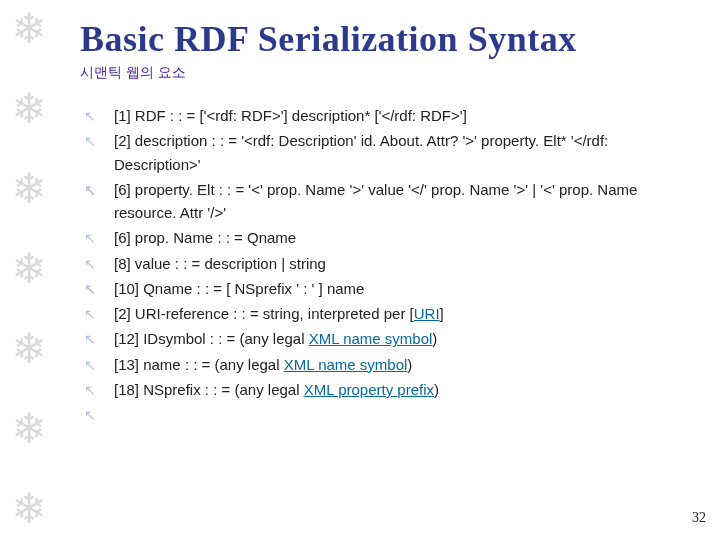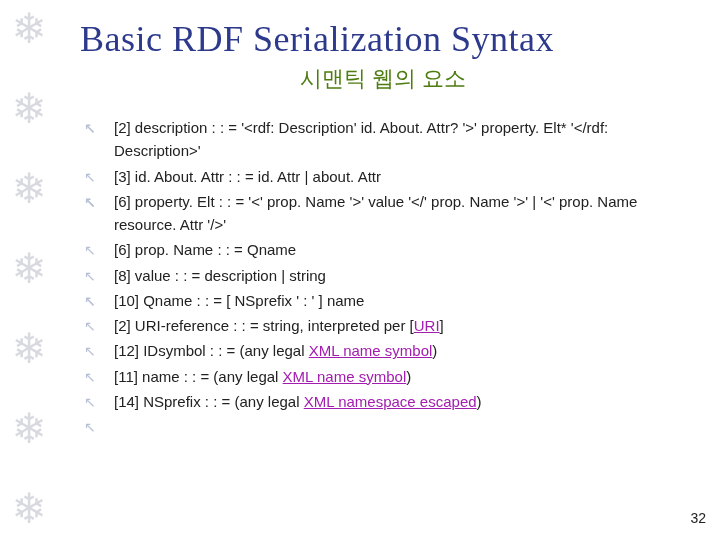--- a/index.html
+++ b/index.html
@@ -33,28 +33,28 @@
     transform: translateX(-50%);
     color: #d9d9e0;
     font-size: 42px;
     line-height: 1;
     user-select: none;
   }
   .title {
     font-size: 36px;
     color: #2d3a8c;
     margin: 0 0 4px 0;
-    font-weight: normal;
+    font-weight: bold;
     letter-spacing: 0.5px;
   }
   .subtitle {
-    text-align: center;
-    color: #4d7c0f;
+    text-align: left;
+    color: #4c1d95;
     font-family: "Malgun Gothic", "Apple SD Gothic Neo", sans-serif;
-    font-size: 22px;
+    font-size: 14px;
     margin: 0 6px 22px 0;
   }
   ul.rules {
     list-style: none;
     margin: 0;
     padding: 0 0 0 4px;
     font-family: Tahoma, Geneva, Verdana, sans-serif;
     font-size: 15px;
     color: #222;
     line-height: 1.55;
@@ -66,28 +66,28 @@
     white-space: normal;
   }
   ul.rules li .bullet {
     position: absolute;
     left: 0;
     top: 2px;
     color: #b8c0d8;
     font-size: 14px;
   }
   .link {
-    color: #a21caf;
+    color: #0369a1;
     text-decoration: underline;
   }
   .pagenum {
     position: absolute;
     right: 14px;
     bottom: 14px;
-    font-family: Liberation Sans, sans-serif;
+    font-family: Liberation Serif, serif;
     font-size: 14px;
     color: #222;
   }
 </style>
 </head>
 <body>
 
 <div class="slide">
 
   <div class="snow-col">
@@ -97,31 +97,31 @@
     <span class="snow" style="top:248px">❄</span>
     <span class="snow" style="top:328px">❄</span>
     <span class="snow" style="top:408px">❄</span>
     <span class="snow" style="top:488px">❄</span>
   </div>
 
   <h1 class="title">Basic RDF Serialization Syntax</h1>
   <div class="subtitle">시맨틱 웹의 요소</div>
 
   <ul class="rules" id="rules-list">
+      <li><span class="bullet">↖</span><span>[1] RDF : : = ['&lt;rdf: RDF&gt;'] description* ['&lt;/rdf: RDF&gt;']</span></li>
+      <li><span class="bullet">↖</span><span>[2] description : : = '&lt;rdf: Description' id. About. Attr? '&gt;' property. Elt* '&lt;/rdf: Description&gt;'</span></li>
       <li><span class="bullet">↖</span></li>
-      <li><span class="bullet">↖</span><span>[2] description : : = '&lt;rdf: Description' id. About. Attr? '&gt;' property. Elt* '&lt;/rdf: Description&gt;'</span></li>
-      <li><span class="bullet">↖</span><span>[3] id. About. Attr : : = id. Attr | about. Attr</span></li>
       <li><span class="bullet">↖</span></li>
       <li><span class="bullet">↖</span></li>
       <li><span class="bullet">↖</span><span>[6] property. Elt : : = '&lt;' prop. Name '&gt;' value '&lt;/' prop. Name '&gt;' | '&lt;' prop. Name resource. Attr '/&gt;'</span></li>
       <li><span class="bullet">↖</span><span>[6] prop. Name : : = Qname</span></li>
       <li><span class="bullet">↖</span><span>[8] value : : = description | string</span></li>
       <li><span class="bullet">↖</span></li>
       <li><span class="bullet">↖</span><span>[10] Qname : : = [ NSprefix ' : ' ] name</span></li>
       <li><span class="bullet">↖</span><span>[2] URI-reference : : = string, interpreted per [</span><span class="link">URI</span><span>]</span></li>
       <li><span class="bullet">↖</span><span>[12] IDsymbol : : = (any legal </span><span class="link">XML name symbol</span><span>)</span></li>
-      <li><span class="bullet">↖</span><span>[11] name : : = (any legal </span><span class="link">XML name symbol</span><span>)</span></li>
-      <li><span class="bullet">↖</span><span>[14] NSprefix : : = (any legal </span><span class="link">XML namespace escaped</span><span>)</span></li>
+      <li><span class="bullet">↖</span><span>[13] name : : = (any legal </span><span class="link">XML name symbol</span><span>)</span></li>
+      <li><span class="bullet">↖</span><span>[18] NSprefix : : = (any legal </span><span class="link">XML property prefix</span><span>)</span></li>
       <li><span class="bullet">↖</span></li>
     </ul>
 
   <div class="pagenum">32</div>
 </div>
 
 </body></html>

